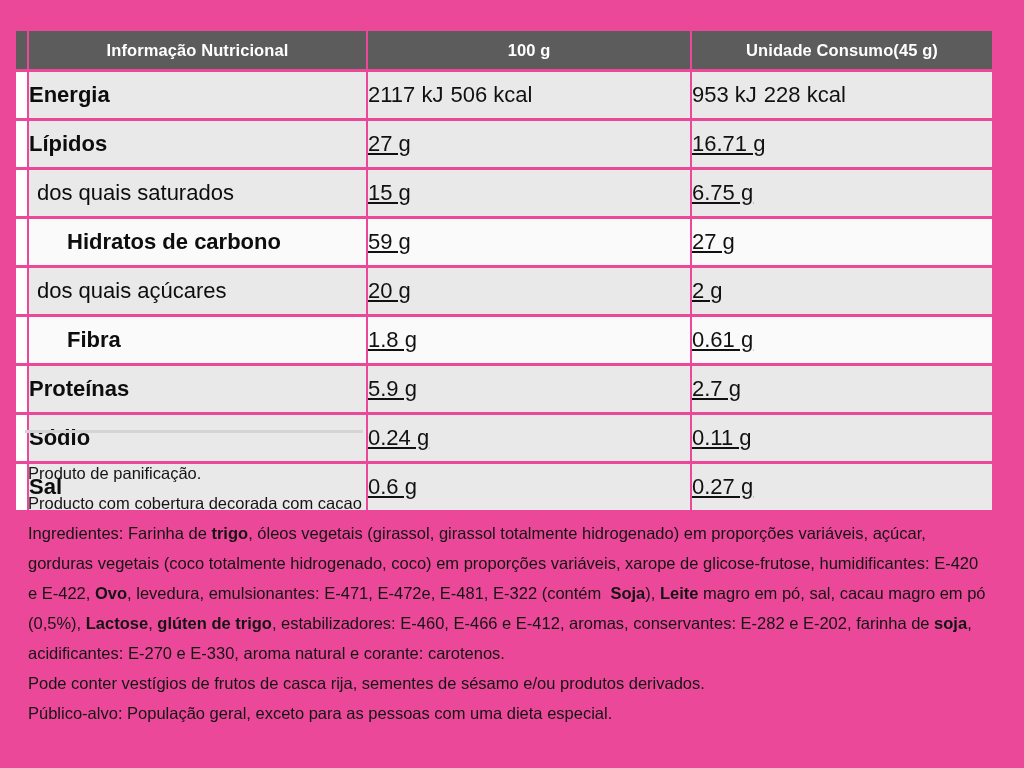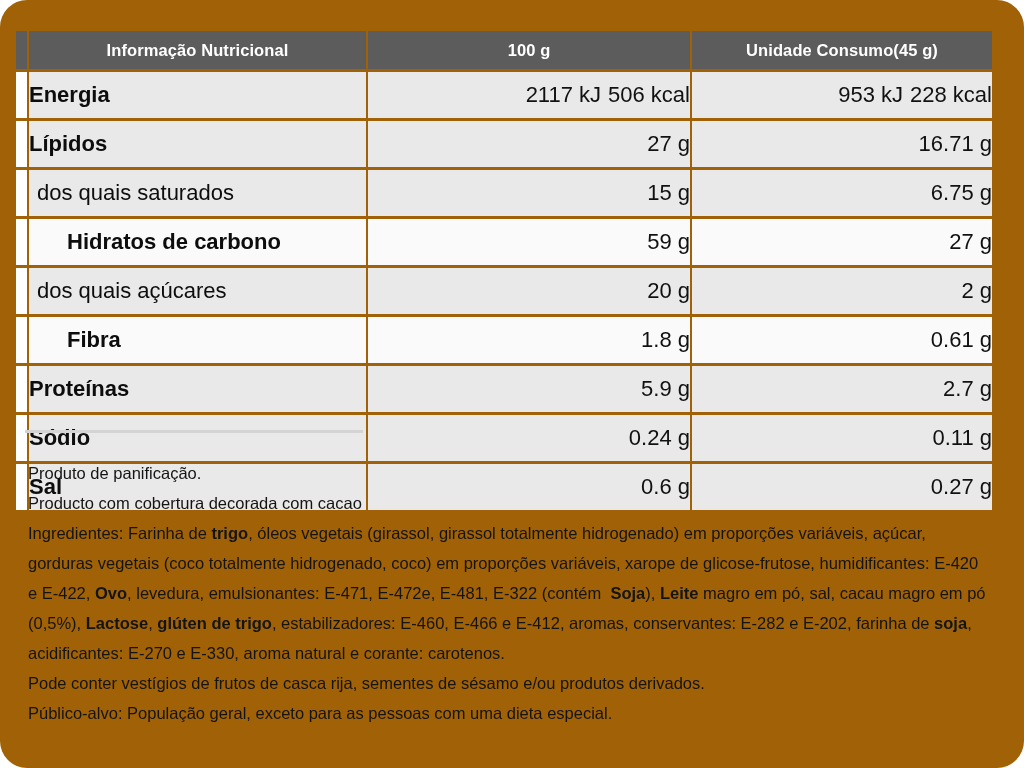--- a/index.html
+++ b/index.html
@@ -9,22 +9,21 @@
     background: #ffffff;
     font-family: "Liberation Sans", sans-serif;
     color: #111111;
     overflow: hidden;
   }
 
   #page {
     position: relative;
     width: 1024px;
     height: 768px;
-    background: #a16207;
-    border-radius: 27px;
+    background: #ec4899;
   }
 
   
   .nutrition-wrap {
     position: absolute;
     left: 14px;
     top: 28px;
     width: 972px;
   }
 
@@ -78,24 +77,25 @@
     text-align: left;
     padding-left: 16px;
     font-weight: bold;
     color: #0d0d0d;
     white-space: nowrap;
   }
   td.c-label.sub     { font-weight: normal; padding-left: 8px; }
   td.c-label.indent-bold { font-weight: bold; padding-left: 38px; }
 
   td.c-val {
-    text-align: right;
+    text-align: left;
     padding-right: 14px;
     white-space: nowrap;
     color: #111111;
+    text-decoration: underline;
   }
 
   .energy-pair { display: inline-block; }
   .energy-pair .kj { margin-right: 7px; }
 
   
   .table-bottom-rule {
     position: absolute;
     left: 25px;
     top: 430px;

